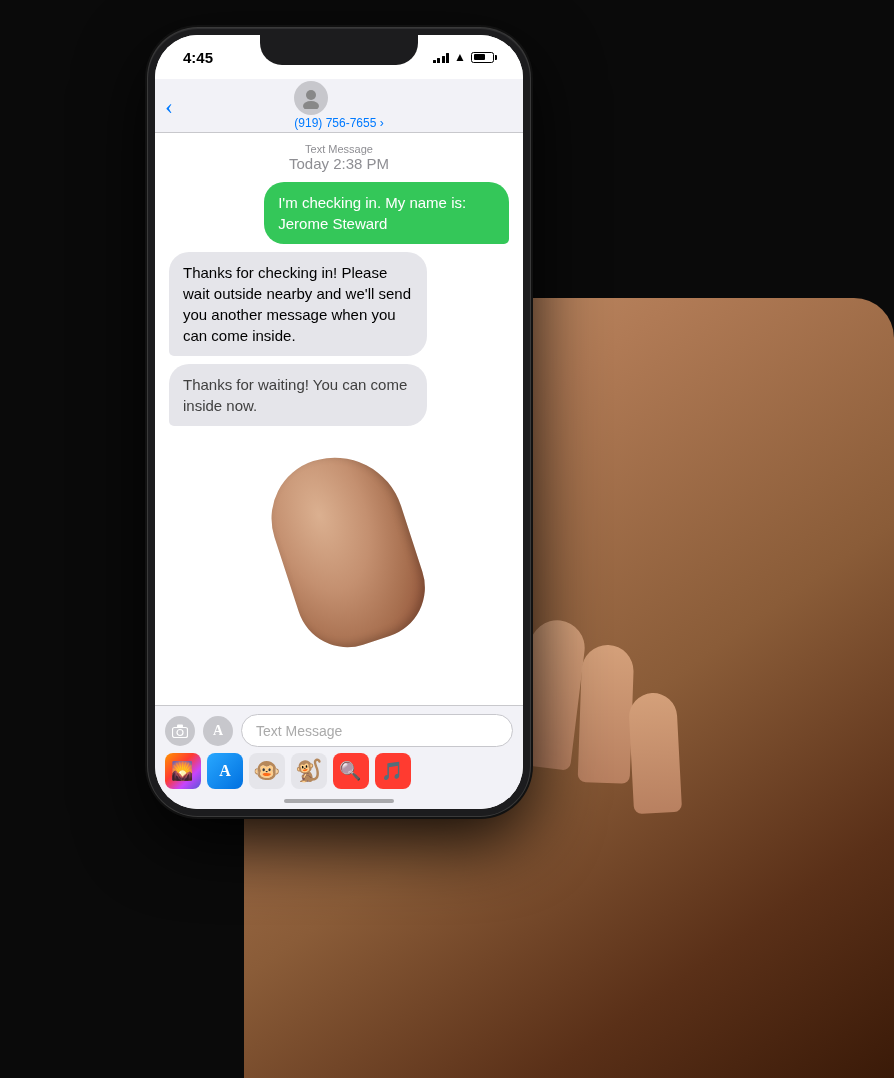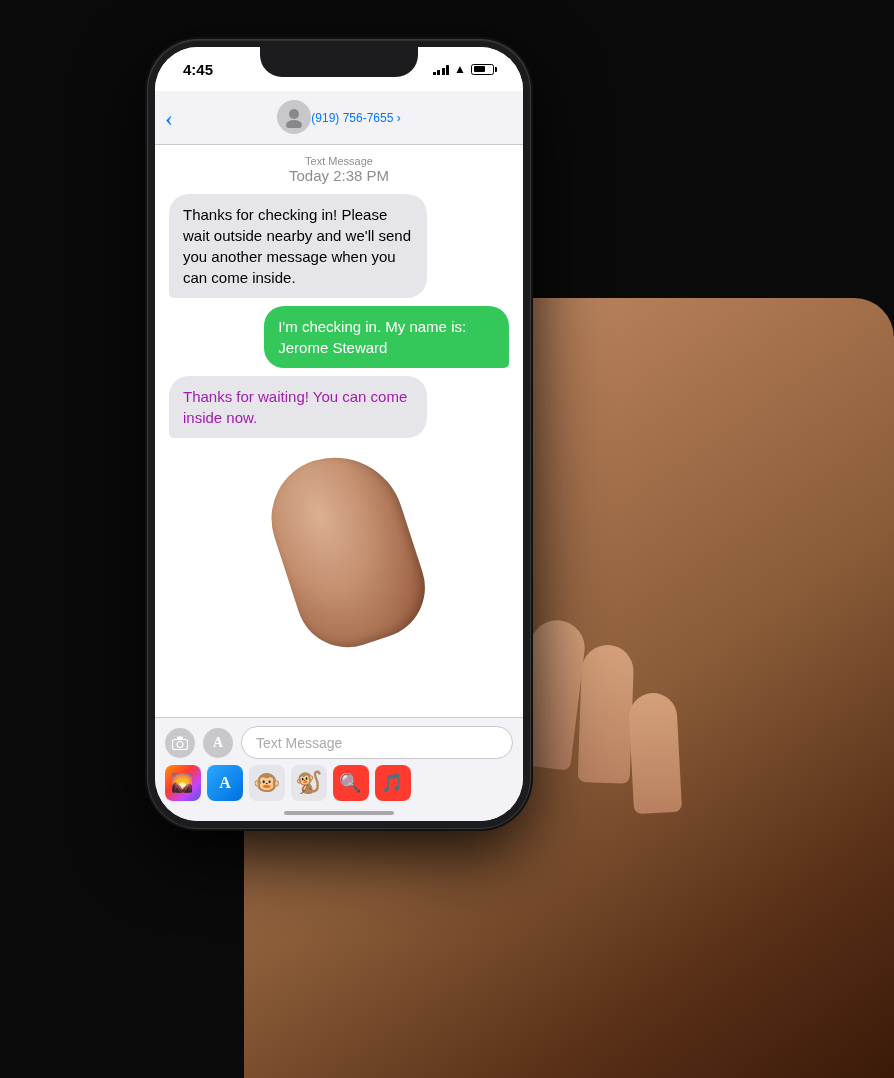--- a/index.html
+++ b/index.html
@@ -20,21 +20,21 @@
 
 <div style="position:absolute;top:0;left:0;width:894px;height:1078px;background:#0a0a0a;z-index:0;"></div>
 
 <div style="position:absolute;bottom:0;right:0;width:650px;height:780px;background:linear-gradient(145deg,#c8956e 0%,#b07a55 25%,#8a5c38 55%,#5a3018 80%,#3a1a08 100%);border-radius:180px 40px 0 0;z-index:2;"></div>
 
 <div style="position:absolute;bottom:280px;right:370px;width:55px;height:130px;background:linear-gradient(to bottom,#d4a07a,#b88060);border-radius:28px 28px 8px 8px;transform:rotate(12deg);z-index:3;"></div>
 <div style="position:absolute;bottom:310px;right:315px;width:55px;height:148px;background:linear-gradient(to bottom,#d4a07a,#b88060);border-radius:28px 28px 8px 8px;transform:rotate(7deg);z-index:3;"></div>
 <div style="position:absolute;bottom:295px;right:262px;width:52px;height:138px;background:linear-gradient(to bottom,#d4a07a,#b88060);border-radius:26px 26px 8px 8px;transform:rotate(2deg);z-index:3;"></div>
 <div style="position:absolute;bottom:265px;right:215px;width:48px;height:120px;background:linear-gradient(to bottom,#d4a07a,#b88060);border-radius:24px 24px 8px 8px;transform:rotate(-3deg);z-index:3;"></div>
 
-<div style="position:absolute;top:40px;left:148px;width:382px;height:788px;background:#1c1c1e;border-radius:50px;box-shadow:0 0 0 1px #3a3a3a, 0 0 0 3px #111, 0 25px 70px rgba(0,0,0,0.9), inset 0 1px 1px rgba(255,255,255,0.1);z-index:4;">
+<div style="position:absolute;top:28px;left:148px;width:382px;height:788px;background:#1c1c1e;border-radius:50px;box-shadow:0 0 0 1px #3a3a3a, 0 0 0 3px #111, 0 25px 70px rgba(0,0,0,0.9), inset 0 1px 1px rgba(255,255,255,0.1);z-index:4;">
 
   <div style="position:absolute;top:7px;left:7px;right:7px;bottom:7px;background:#fff;border-radius:43px;overflow:hidden;">
 
     <div style="position:absolute;top:0;left:50%;transform:translateX(-50%);width:158px;height:30px;background:#1c1c1e;border-radius:0 0 22px 22px;z-index:20;"></div>
 
     <div style="position:absolute;top:0;left:0;right:0;height:44px;background:#fff;display:flex;align-items:center;justify-content:space-between;padding:0 22px;z-index:19;">
       <span style="font-family:-apple-system,'Helvetica Neue',sans-serif;font-size:15px;font-weight:700;color:#000;padding-left:6px;">4:45</span>
       <div style="display:flex;align-items:center;gap:5px;padding-right:4px;">
 
         <div style="display:flex;align-items:flex-end;gap:1.5px;height:11px;">
@@ -54,54 +54,54 @@
         </div>
       </div>
     </div>
 
     <div style="position:absolute;top:44px;left:0;right:0;height:54px;background:#f2f2f7;border-bottom:0.5px solid #c8c8cc;display:flex;align-items:center;justify-content:center;z-index:18;">
 
       <div style="position:absolute;left:10px;display:flex;align-items:center;color:#007AFF;cursor:pointer;">
         <span style="font-size:24px;color:#007AFF;line-height:1;">‹</span>
       </div>
 
-      <div style="display:flex;flex-direction:row;">
+      <div style="display:flex;flex-direction:column;">
         <div style="width:34px;height:34px;border-radius:50%;background:#c7c7cc;display:flex;align-items:center;justify-content:center;margin-bottom:1px;">
           <svg width="22" height="22" viewBox="0 0 22 22" fill="none">
             <circle cx="11" cy="8" r="5" fill="#888"></circle>
             <ellipse cx="11" cy="19" rx="8" ry="5" fill="#888"></ellipse>
           </svg>
         </div>
         <div style="display:flex;align-items:center;gap:2px;">
           <span style="font-family:-apple-system,'Helvetica Neue',sans-serif;font-size:12px;color:#007AFF;">(919) 756-7655 ›</span>
         </div>
       </div>
     </div>
 
     <div style="position:absolute;top:98px;left:0;right:0;bottom:104px;background:#fff;padding:10px 14px;overflow-y:auto;">
 
       <div style="text-align:center;margin-bottom:10px;">
         <span style="font-family:-apple-system,'Helvetica Neue',sans-serif;font-size:11px;color:#8e8e93;display:block;">Text Message</span>
         <span style="font-family:-apple-system,'Helvetica Neue',sans-serif;font-size:15px;color:#8e8e93;display:block;">Today 2:38 PM</span>
       </div>
 
-      <div style="display:flex;justify-content:flex-start;margin-bottom:8px;">
-        <div style="background:#e5e5ea;color:#000;padding:10px 14px;border-radius:20px 20px 20px 5px;max-width:76%;font-family:-apple-system,'Helvetica Neue',sans-serif;font-size:15px;line-height:1.4;">
-          <span>Thanks for checking in! Please wait outside nearby and we'll send you another message when you can come inside.</span>
-        </div>
-      </div>
-
       <div style="display:flex;justify-content:flex-end;margin-bottom:8px;">
         <div style="background:#34c759;color:#fff;padding:10px 14px;border-radius:20px 20px 5px 20px;max-width:72%;font-family:-apple-system,'Helvetica Neue',sans-serif;font-size:15px;line-height:1.4;">
           <span>I'm checking in. My name is: Jerome Steward</span>
         </div>
       </div>
 
       <div style="display:flex;justify-content:flex-start;margin-bottom:8px;">
-        <div style="background:#e5e5ea;color:#a21caf;padding:10px 14px;border-radius:20px 20px 20px 5px;max-width:76%;font-family:-apple-system,'Helvetica Neue',sans-serif;font-size:15px;line-height:1.4;">
+        <div style="background:#e5e5ea;color:#000;padding:10px 14px;border-radius:20px 20px 20px 5px;max-width:76%;font-family:-apple-system,'Helvetica Neue',sans-serif;font-size:15px;line-height:1.4;">
+          <span>Thanks for checking in! Please wait outside nearby and we'll send you another message when you can come inside.</span>
+        </div>
+      </div>
+
+      <div style="display:flex;justify-content:flex-start;margin-bottom:8px;">
+        <div style="background:#e5e5ea;color:#404040;padding:10px 14px;border-radius:20px 20px 20px 5px;max-width:76%;font-family:-apple-system,'Helvetica Neue',sans-serif;font-size:15px;line-height:1.4;">
           <span>Thanks for waiting! You can come inside now.</span>
         </div>
       </div>
 
     </div>
 
     <div style="position:absolute;bottom:0;left:0;right:0;height:104px;background:#f2f2f7;border-top:0.5px solid #c8c8cc;">
 
       <div style="display:flex;align-items:center;padding:8px 10px 4px;gap:8px;">
 

